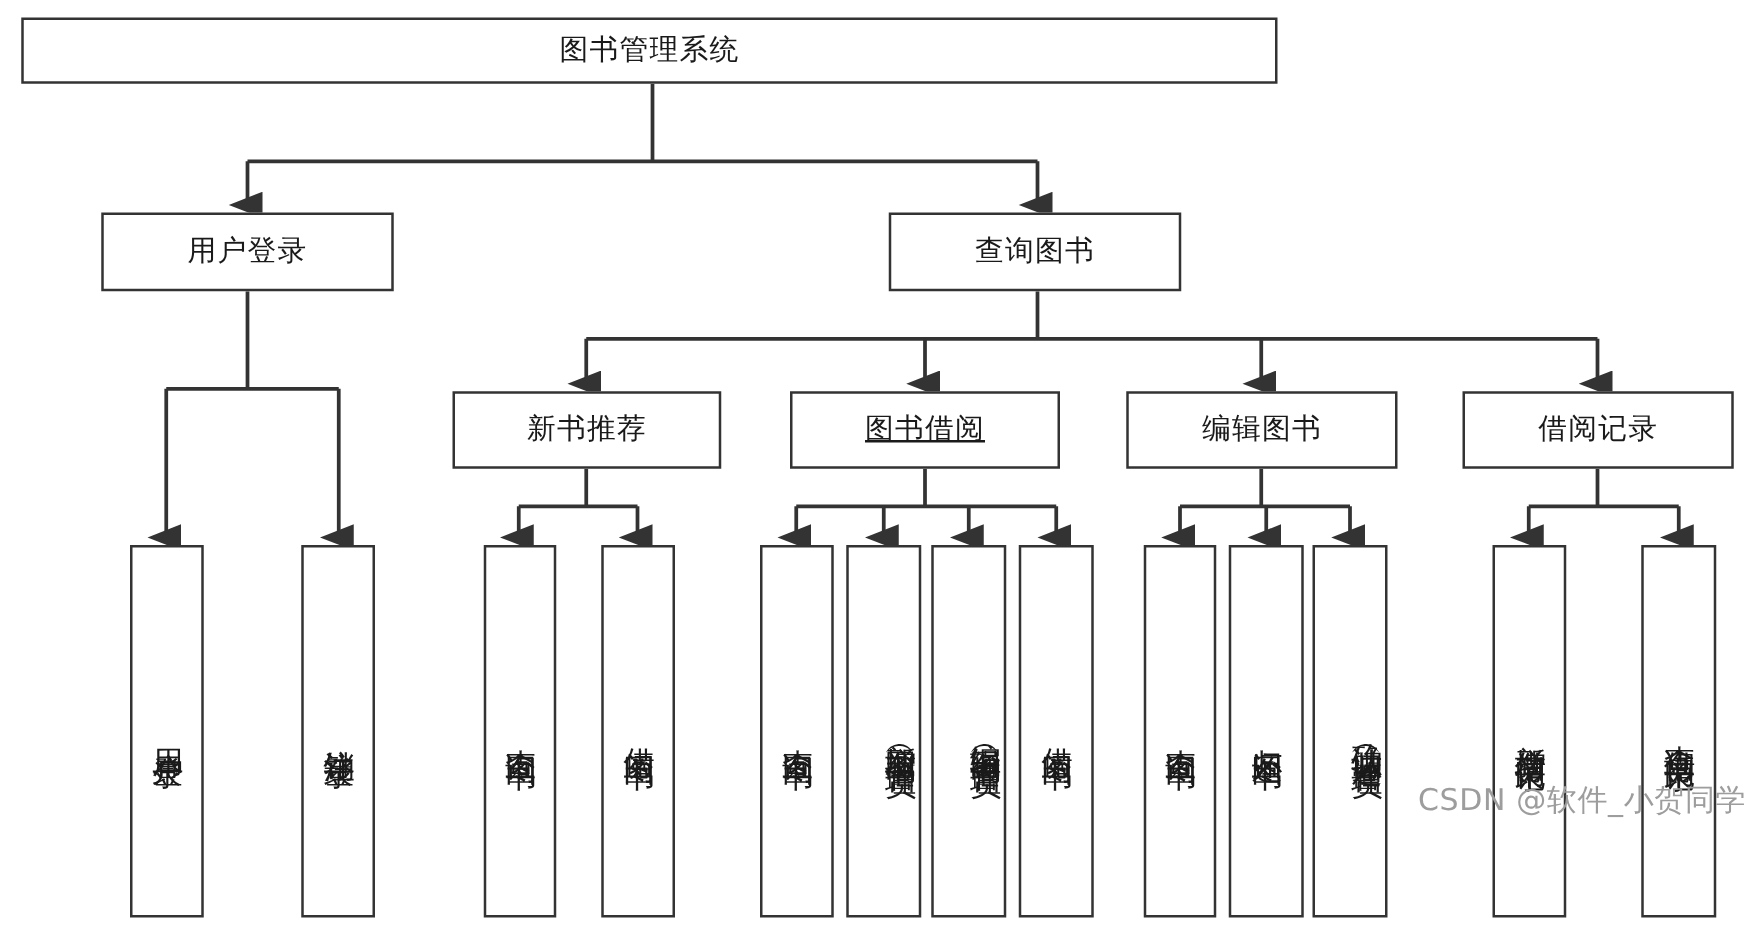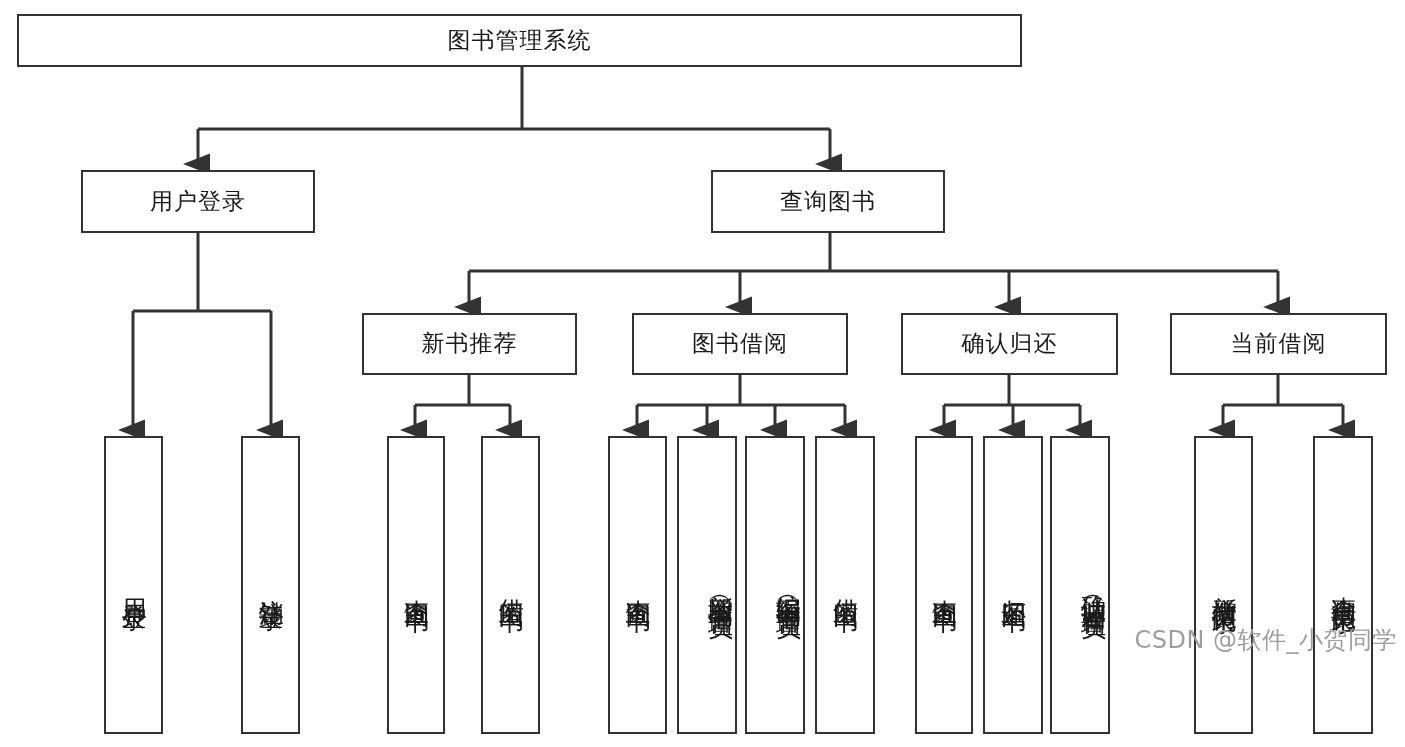--- a/index.html
+++ b/index.html
@@ -132,28 +132,28 @@
   <div class="node-box node-h" style="left:81px; top:170px; width:234px; height:63px;">
     <span>用户登录</span>
   </div>
   <div class="node-box node-h" style="left:711px; top:170px; width:234px; height:63px;">
     <span>查询图书</span>
   </div>
 
   <div class="node-box node-h" style="left:362px; top:313px; width:215px; height:62px;text-align:right;">
     <span>新书推荐</span>
   </div>
-  <div class="node-box node-h" style="left:632px; top:313px; width:216px; height:62px;">
+  <div class="node-box node-h" style="left:632px; top:313px; width:216px; height:62px;text-decoration:underline;">
     <span>图书借阅</span>
   </div>
   <div class="node-box node-h" style="left:901px; top:313px; width:217px; height:62px;">
-    <span>确认归还</span>
+    <span>编辑图书</span>
   </div>
   <div class="node-box node-h" style="left:1170px; top:313px; width:217px; height:62px;">
-    <span>当前借阅</span>
+    <span>借阅记录</span>
   </div>
 
   <div class="node-box node-v centerv" style="left:104px; top:436px; width:59px; height:298px;">
     <span>用户登录</span>
   </div>
   <div class="node-box node-v centerv" style="left:241px; top:436px; width:59px; height:298px;">
     <span>注销登录</span>
   </div>
 
   <div class="node-box node-v centerv" style="left:387px; top:436px; width:58px; height:298px;">

